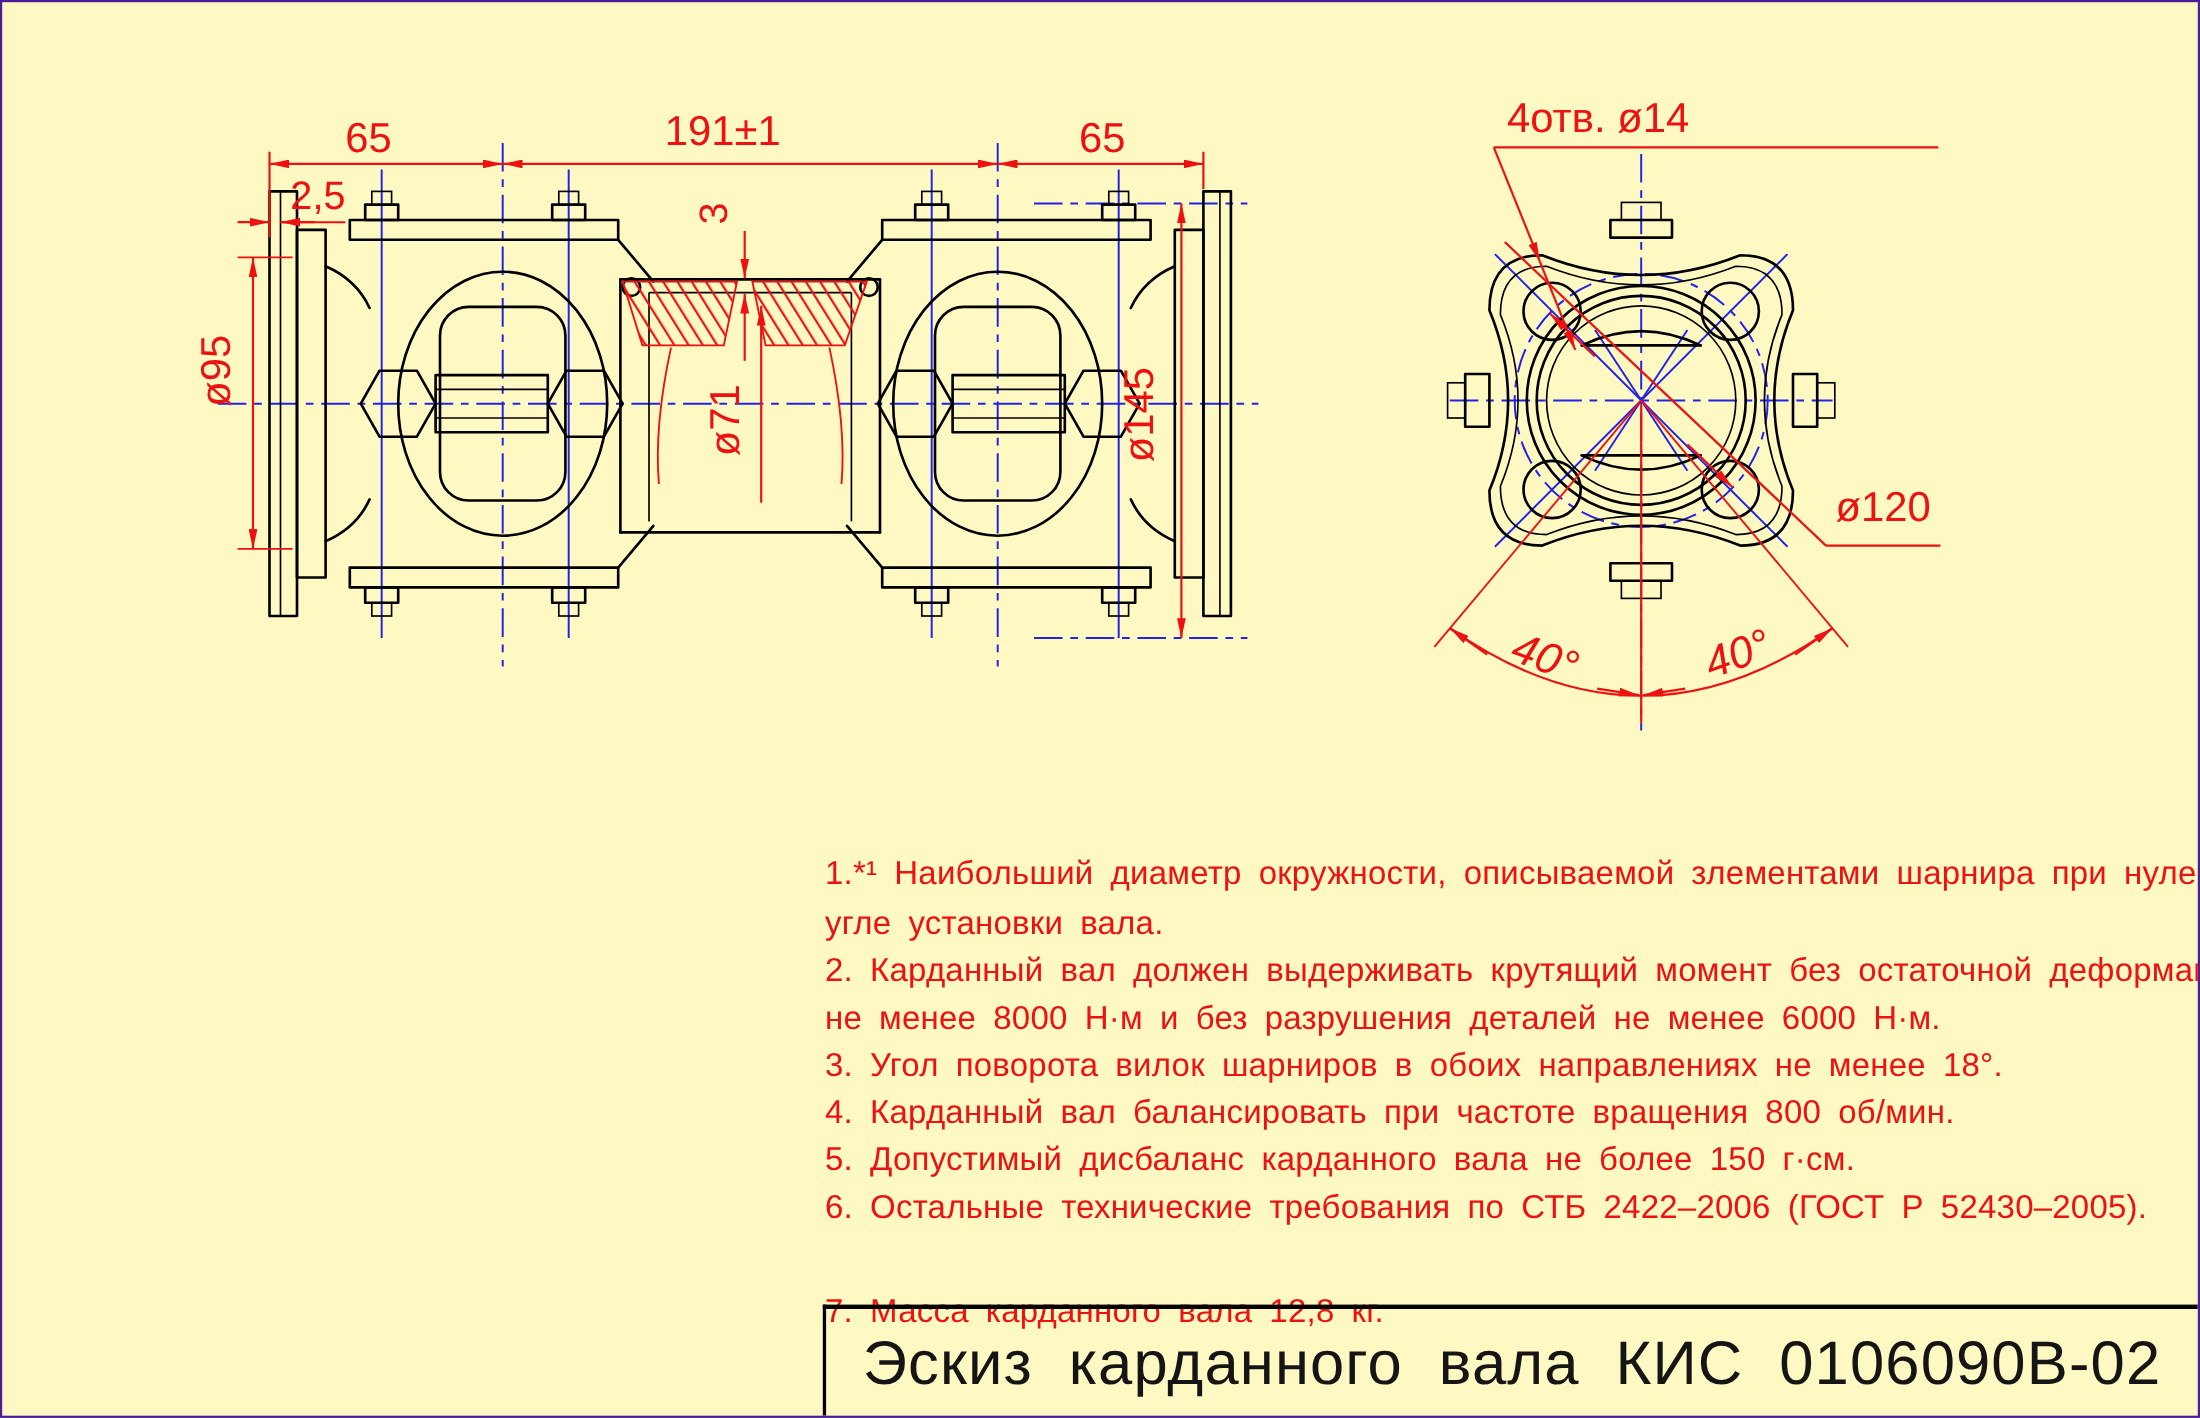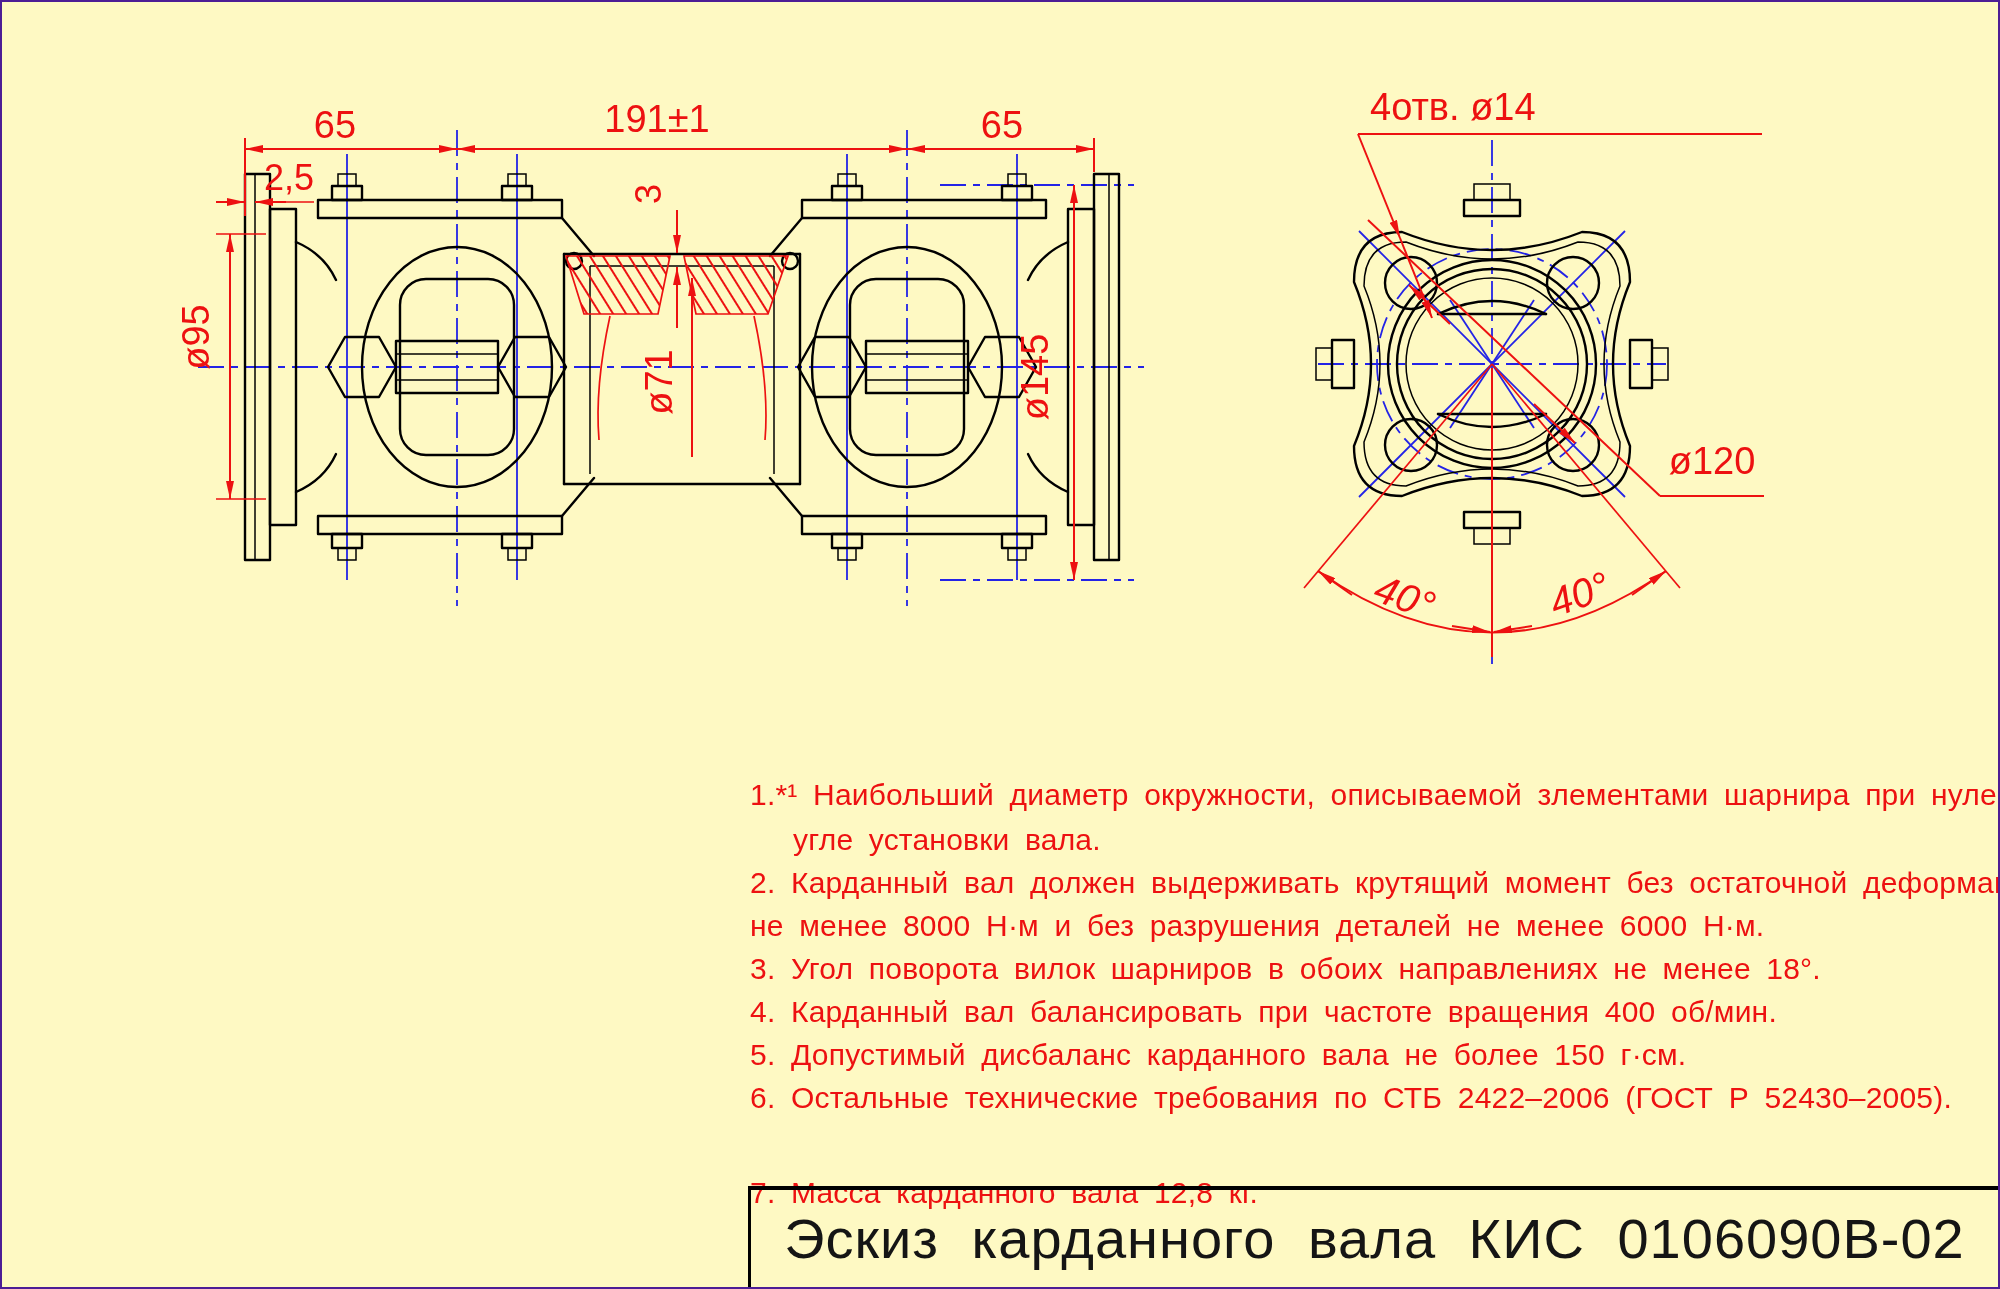--- a/index.html
+++ b/index.html
@@ -243,25 +243,25 @@
       <line class="r" x1="1450" y1="624" x2="1488" y2="630" marker-end="url(#ra)"></line>
       <line class="r" x1="1530" y1="624" x2="1492" y2="630" marker-end="url(#ra)"></line>
       <text class="rti" x="1398" y="608" text-anchor="middle" transform="rotate(20 1398 608)">40°</text>
       <text class="rti" x="1582" y="605" text-anchor="middle" transform="rotate(-20 1582 605)">40°</text>
     </g>
   </g>
 </svg>
 
   <div>
     <div class="note-line" style="left:748px;top:776px">1.*¹  Наибольший диаметр окружности, описываемой злементами шарнира при нулевом</div>
-    <div class="note-line" style="left:791px;top:821px">угле установки вала.</div>
+    <div class="note-line" style="left:748px;top:821px">угле установки вала.</div>
     <div class="note-line" style="left:748px;top:864px">2.  Карданный вал должен выдерживать крутящий момент без остаточной деформации</div>
     <div class="note-line" style="left:748px;top:907px">не менее 8000 Н·м и без разрушения деталей не менее 6000 Н·м.</div>
     <div class="note-line" style="left:748px;top:950px">3.  Угол поворота вилок шарниров в обоих направлениях не менее 18°.</div>
-    <div class="note-line" style="left:748px;top:993px">4.  Карданный вал балансировать при частоте вращения 400 об/мин.</div>
+    <div class="note-line" style="left:748px;top:993px">4.  Карданный вал балансировать при частоте вращения 800 об/мин.</div>
     <div class="note-line" style="left:748px;top:1036px">5.  Допустимый дисбаланс карданного вала не более 150 г·см.</div>
     <div class="note-line" style="left:748px;top:1079px">6.  Остальные технические требования по СТБ 2422–2006 (ГОСТ Р 52430–2005).</div>
     <div class="note-line" style="left:748px;top:1174px">7.  Масса карданного вала 12,8 кг.</div>
   </div>
 
   <div id="title-block">
     <span>Эскиз карданного вала КИС 0106090В-02</span>
   </div>
 
 </div>

